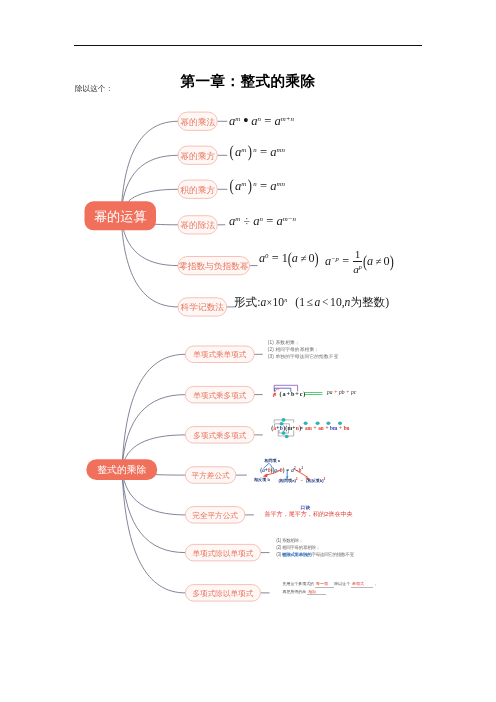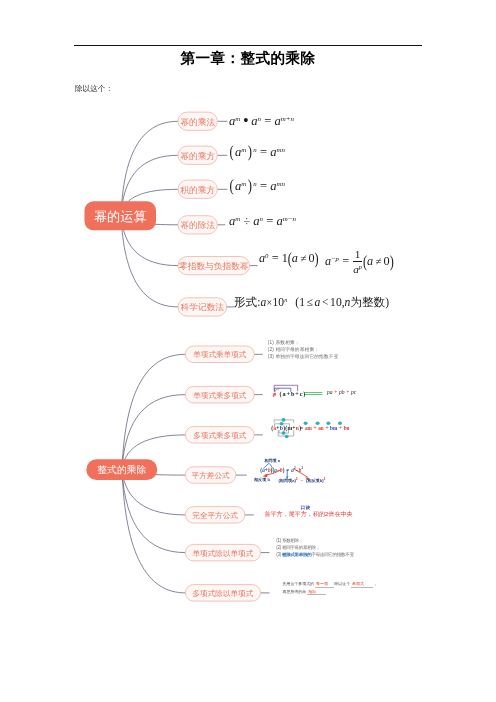--- a/index.html
+++ b/index.html
@@ -1,19 +1,19 @@
 <!DOCTYPE html>
 <html><head>
 <meta charset="utf-8">
 <style>
 html,body{margin:0;padding:0;background:#fff;}
 body{width:496px;height:702px;font-family:"Liberation Serif",serif;overflow:hidden;}
 .page{position:relative;width:496px;height:702px;background:#fff;}
 .hr{position:absolute;left:74px;top:45px;width:348px;height:0;border-top:1.3px solid #111;}
-.title{position:absolute;left:0;top:49px;width:496px;text-align:center;font-size:14.6px;font-weight:bold;letter-spacing:0.4px;color:#000;}
+.title{position:absolute;left:0;top:72px;width:496px;text-align:center;font-size:14.6px;font-weight:bold;letter-spacing:0.4px;color:#000;}
 .subtitle{position:absolute;left:75px;top:84px;font-size:7.6px;color:#222;}
 svg.map{position:absolute;left:0;top:0;overflow:visible;}
 .mathf{position:absolute;font-family:"Liberation Serif",serif;color:#1a1a1a;white-space:nowrap;font-size:12.6px;line-height:1;font-style:normal;}
 .mathf i{font-style:italic;font-family:"Liberation Serif",serif;}
 .mathf sup{font-size:0.55em;vertical-align:0.62em;font-style:italic;line-height:0;}
 .mathf .op{font-style:normal;padding:0 1.8px;}
 .mathf .dot{font-size:1.3em;padding:0 2.6px;position:relative;top:0.6px;}
 .mathf .eq{padding:0 3.2px;}
 .mathf .div{padding:0 3.2px;font-size:0.95em;}
 .mathf .ne{font-style:normal;padding:0 2.2px;font-size:0.92em;}

